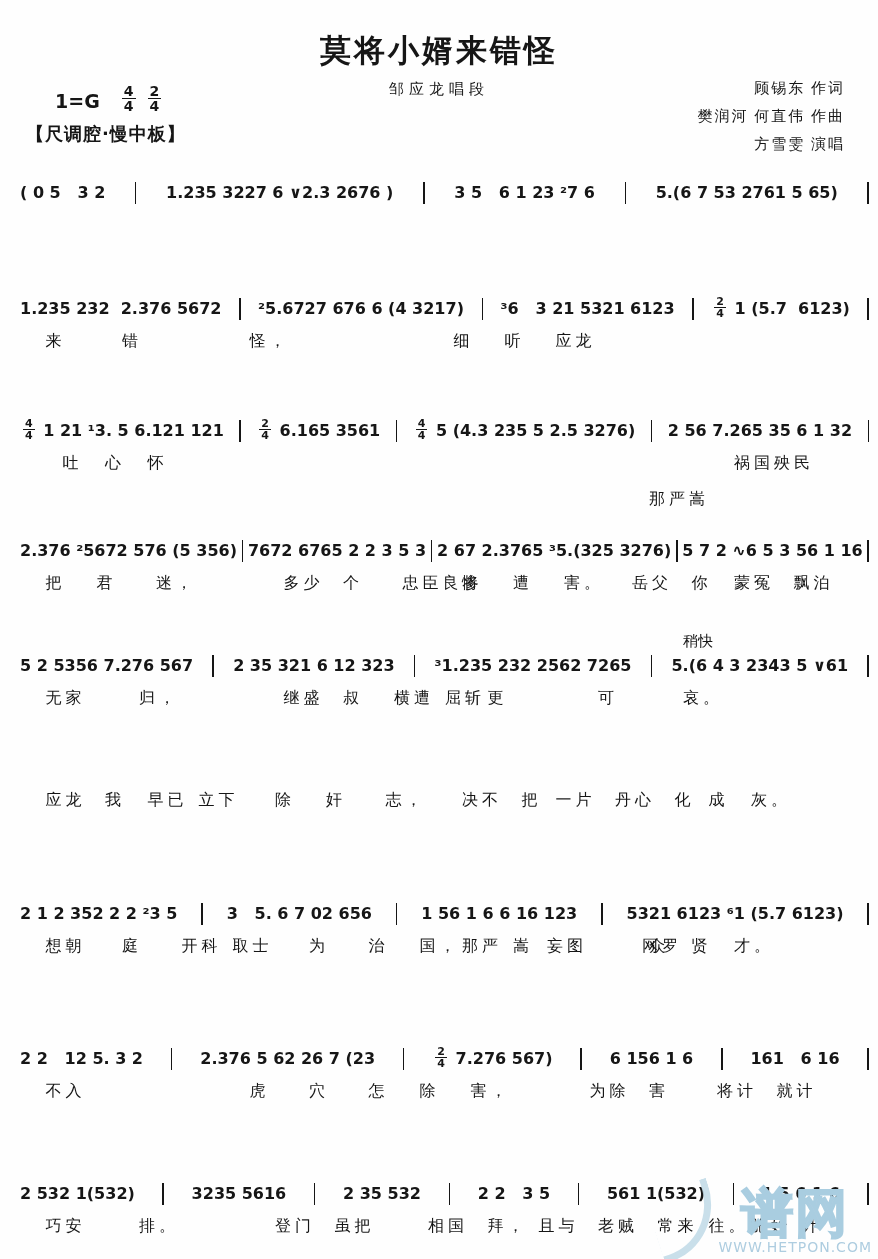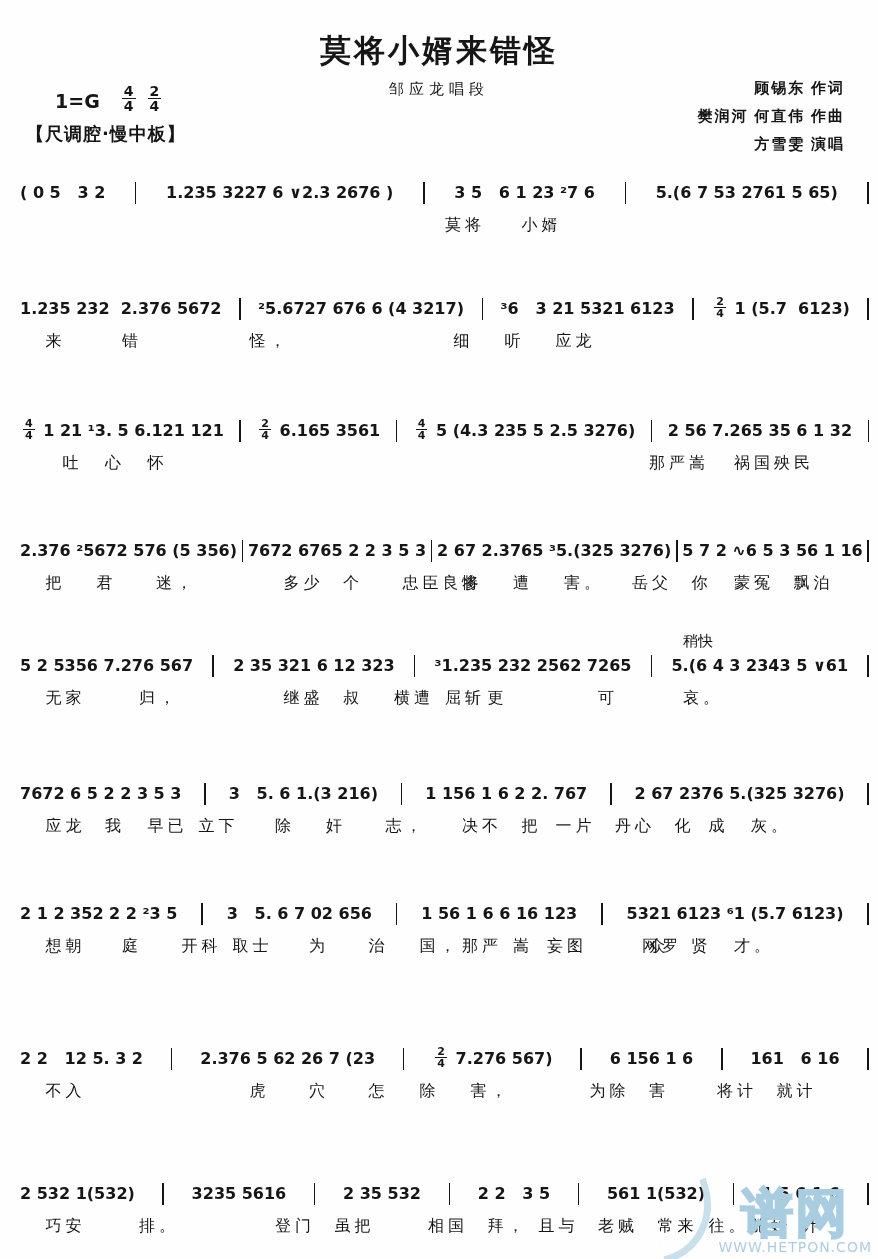--- a/index.html
+++ b/index.html
@@ -11,21 +11,21 @@
     position:absolute;top:30px;left:0;width:100%;text-align:center;
     font-size:31px;font-weight:bold;letter-spacing:3px;
     font-family:"Liberation Serif","DejaVu Serif",serif;
   }
   .subtitle{
     position:absolute;top:80px;left:0;width:100%;text-align:center;
     font-size:15px;letter-spacing:5px;font-family:"Liberation Serif",serif;
   }
   .credits{
     position:absolute;top:74px;right:33px;text-align:right;font-size:15px;
-    line-height:28px;letter-spacing:2px;font-family:"Liberation Serif",serif;font-weight:bold;
+    line-height:28px;letter-spacing:2px;font-family:"Liberation Serif",serif;
   }
   .keyrow{
     position:absolute;top:86px;left:55px;display:flex;align-items:center;gap:16px;
     font-size:19px;font-weight:bold;
   }
   .mode{
     position:absolute;top:122px;left:26px;font-size:18px;font-weight:bold;letter-spacing:1px;
   }
   .system{position:absolute;left:20px;right:8px;}
   .notation{
@@ -77,43 +77,39 @@
           <span class="num">2</span>
           <span class="den">4</span>
         </span></span>
   </div>
 
   <div class="mode">【尺调腔·慢中板】</div>
 
   <div id="systems">
       <div class="system" style="top: 180px;">
         <div class="notation"><span class="measure">( 0 5   3 2</span><span class="bar"></span><span class="measure">1.235 3227 6 ∨2.3 2676 )</span><span class="bar"></span><span class="measure">3 5   6 1 23 ²7 6</span><span class="bar"></span><span class="measure">5.(6 7 53 2761 5 65)</span><span class="bar"></span></div>
-        <div class="lyrics">
-          <span style="left: 50%;">莫将</span>
-          <span style="left: 59%;">小婿</span>
-        </div>
       </div>
       <div class="system" style="top: 296px;">
         <div class="notation"><span class="measure">1.235 232  2.376 5672</span><span class="bar"></span><span class="measure">²5.6727 676 6 (4 3217)</span><span class="bar"></span><span class="measure">³6   3 21 5321 6123</span><span class="bar"></span><span class="measure"><span class="ts"><span class="num">2</span><span class="den">4</span></span> 1 (5.7  6123)</span><span class="bar"></span></div>
         <div class="lyrics">
           <span style="left: 3%;">来</span>
           <span style="left: 12%;">错</span>
           <span style="left: 27%;">怪，</span>
           <span style="left: 51%;">细</span>
           <span style="left: 57%;">听</span>
           <span style="left: 63%;">应龙</span>
         </div>
       </div>
       <div class="system" style="top: 418px;">
         <div class="notation"><span class="measure"><span class="ts"><span class="num">4</span><span class="den">4</span></span> 1 21 ¹3. 5 6.121 121</span><span class="bar"></span><span class="measure"><span class="ts"><span class="num">2</span><span class="den">4</span></span> 6.165 3561</span><span class="bar"></span><span class="measure"><span class="ts"><span class="num">4</span><span class="den">4</span></span> 5 (4.3 235 5 2.5 3276)</span><span class="bar"></span><span class="measure">2 56 7.265 35 6 1 32</span><span class="bar"></span></div>
         <div class="lyrics">
           <span style="left: 5%;">吐</span>
           <span style="left: 10%;">心</span>
           <span style="left: 15%;">怀</span>
-          <span style="left: 74%;">那严嵩</span>
+          <span style="left: 74%; margin-top: 36px;">那严嵩</span>
           <span style="left: 84%;">祸国殃民</span>
         </div>
       </div>
       <div class="system" style="top: 538px;">
         <div class="notation"><span class="measure">2.376 ²5672 576 (5 356)</span><span class="bar"></span><span class="measure">7672 6765 2 2 3 5 3</span><span class="bar"></span><span class="measure">2 67 2.3765 ³5.(325 3276)</span><span class="bar"></span><span class="measure">5 7 2 ∿6 5 3 56 1 16</span><span class="bar"></span></div>
         <div class="lyrics">
           <span style="left: 3%;">把</span>
           <span style="left: 9%;">君</span>
           <span style="left: 16%;">迷，</span>
           <span style="left: 31%;">多少</span>
@@ -137,21 +133,20 @@
           <span style="left: 31%;">继盛</span>
           <span style="left: 38%;">叔</span>
           <span style="left: 44%;">横遭</span>
           <span style="left: 50%;">屈斩</span>
           <span style="left: 55%;">更</span>
           <span style="left: 68%;">可</span>
           <span style="left: 78%;">哀。</span>
         </div>
       </div>
       <div class="system" style="top: 781px;">
-        <div class="notation"><span class="measure">7672 6 5 2 2 3 5 3</span><span class="bar"></span><span class="measure">3   5. 6 1.(3 216)</span><span class="bar"></span><span class="measure">1 156 1 6 2 2. 767</span><span class="bar"></span><span class="measure">2 67 2376 5.(325 3276)</span><span class="bar"></span></div>
         <div class="lyrics">
           <span style="left: 3%;">应龙</span>
           <span style="left: 10%;">我</span>
           <span style="left: 15%;">早已</span>
           <span style="left: 21%;">立下</span>
           <span style="left: 30%;">除</span>
           <span style="left: 36%;">奸</span>
           <span style="left: 43%;">志，</span>
           <span style="left: 52%;">决不</span>
           <span style="left: 59%;">把</span>

